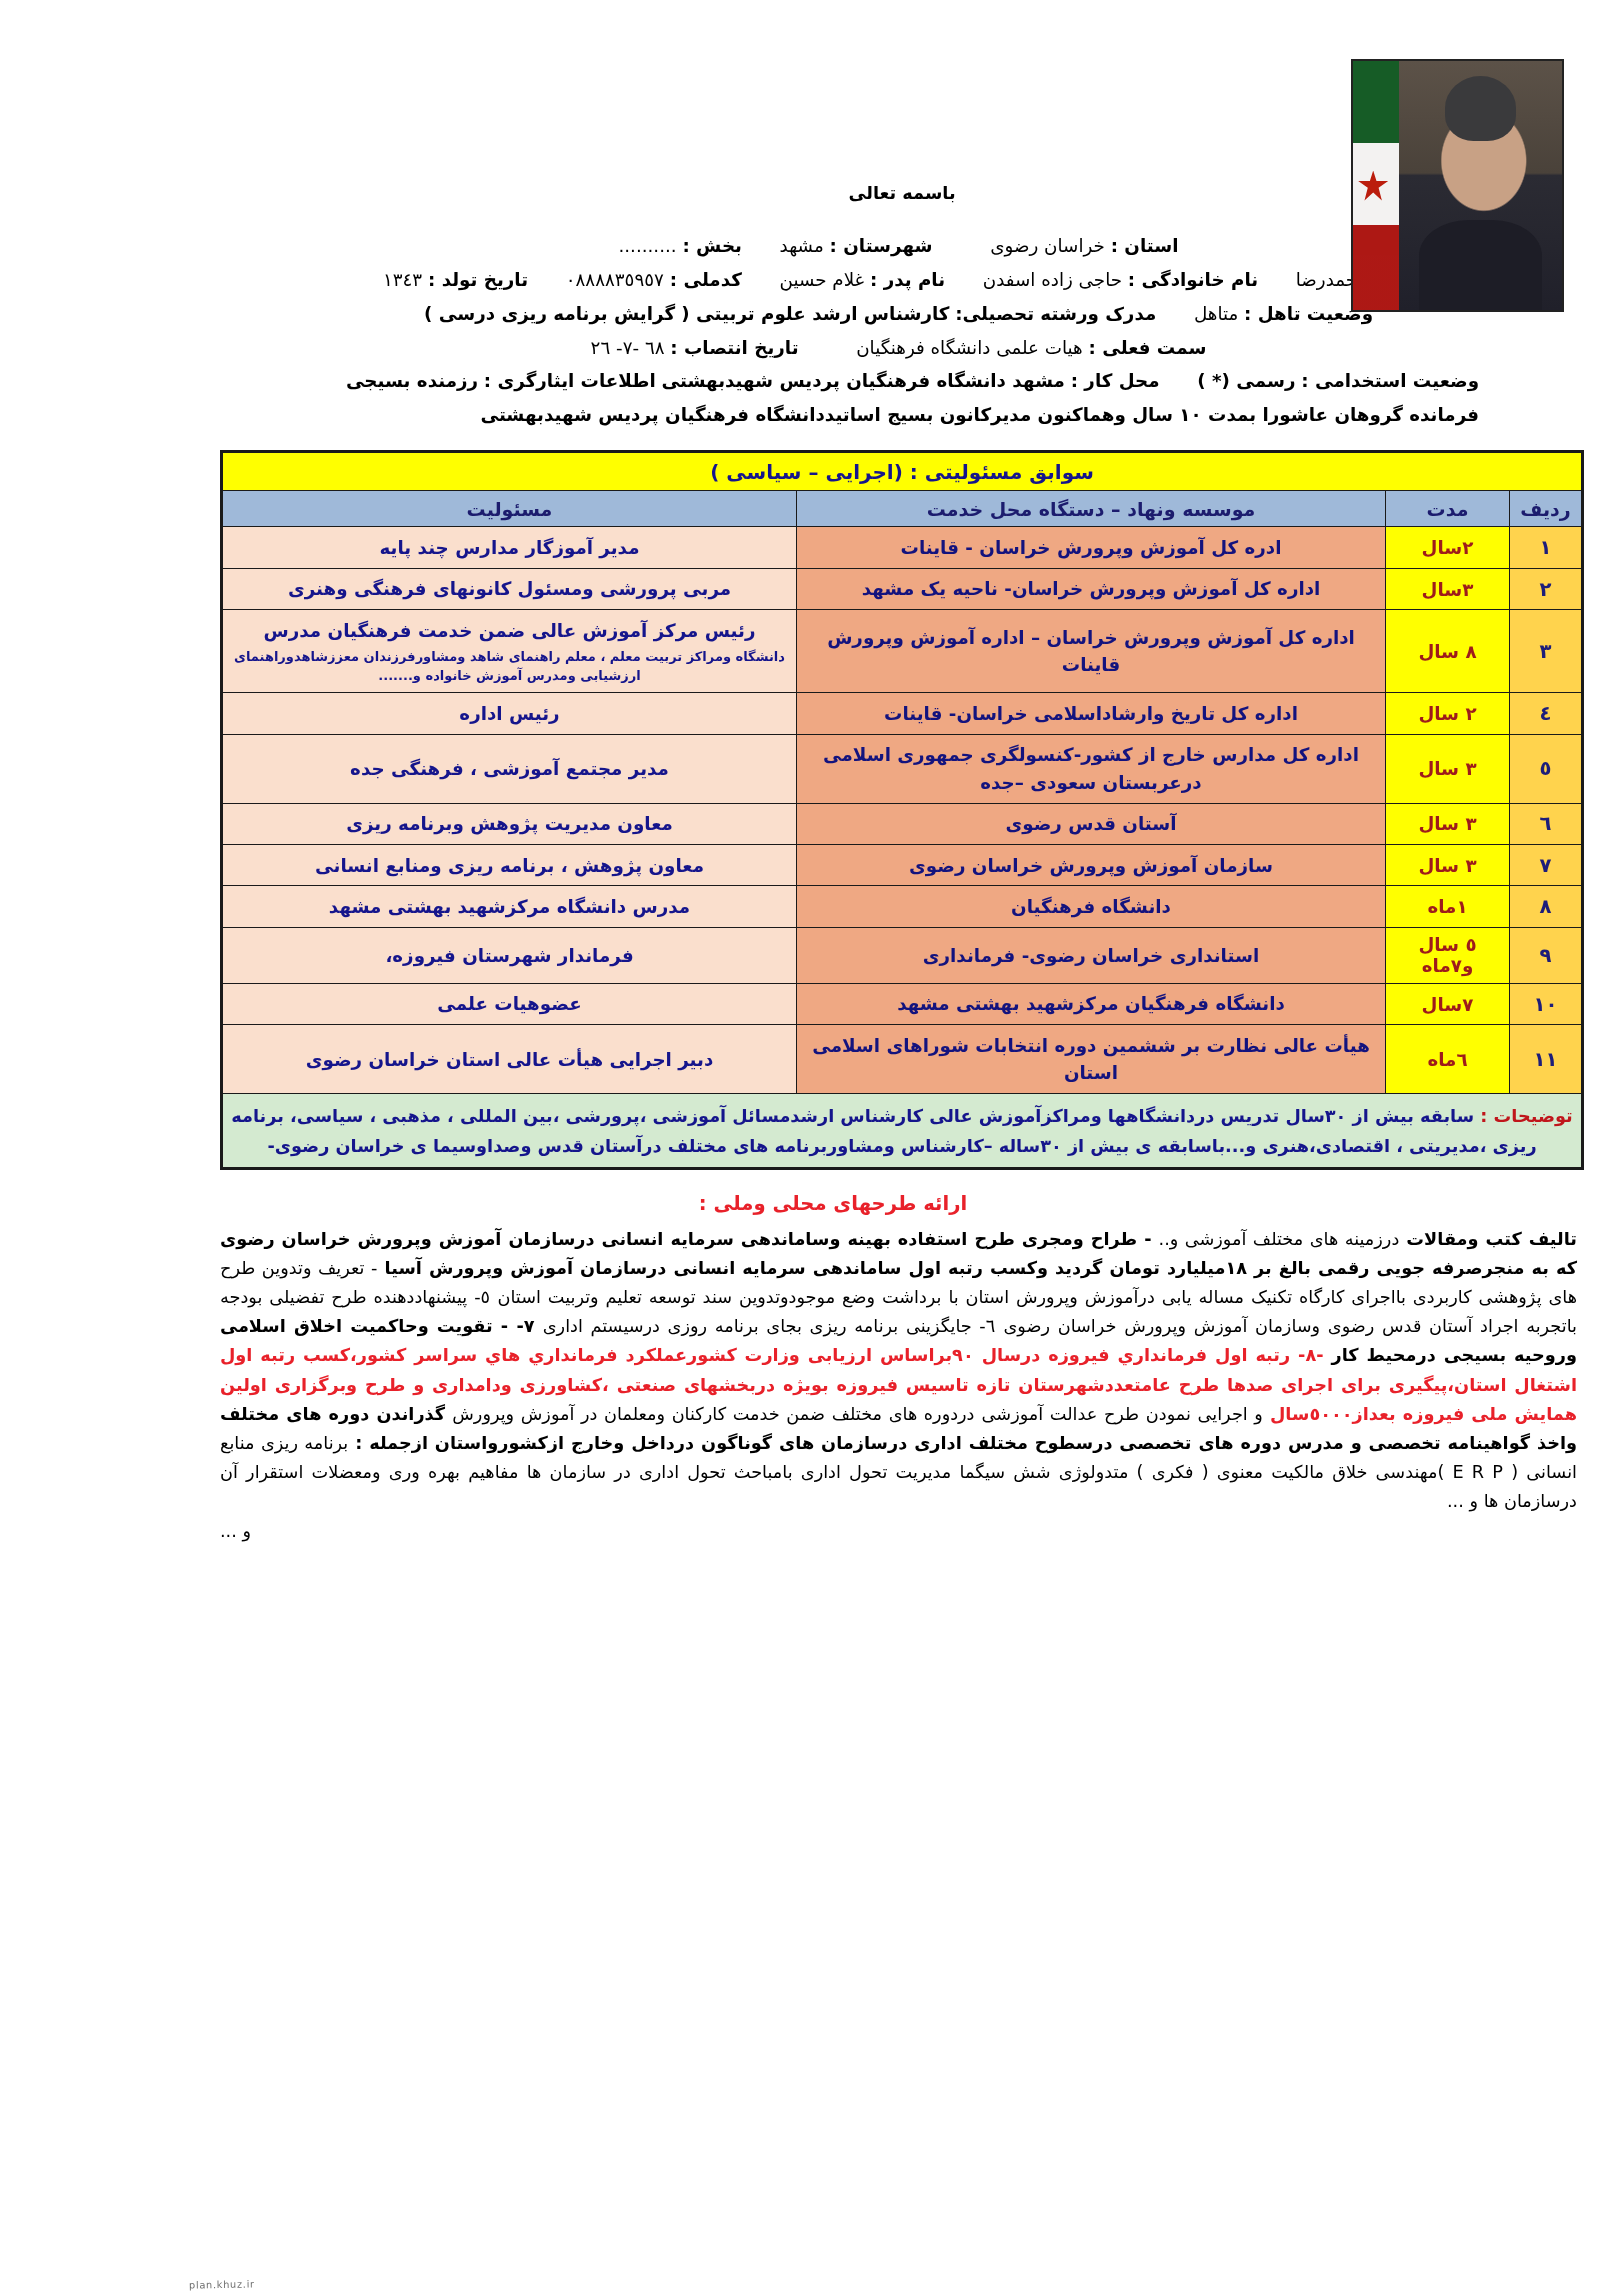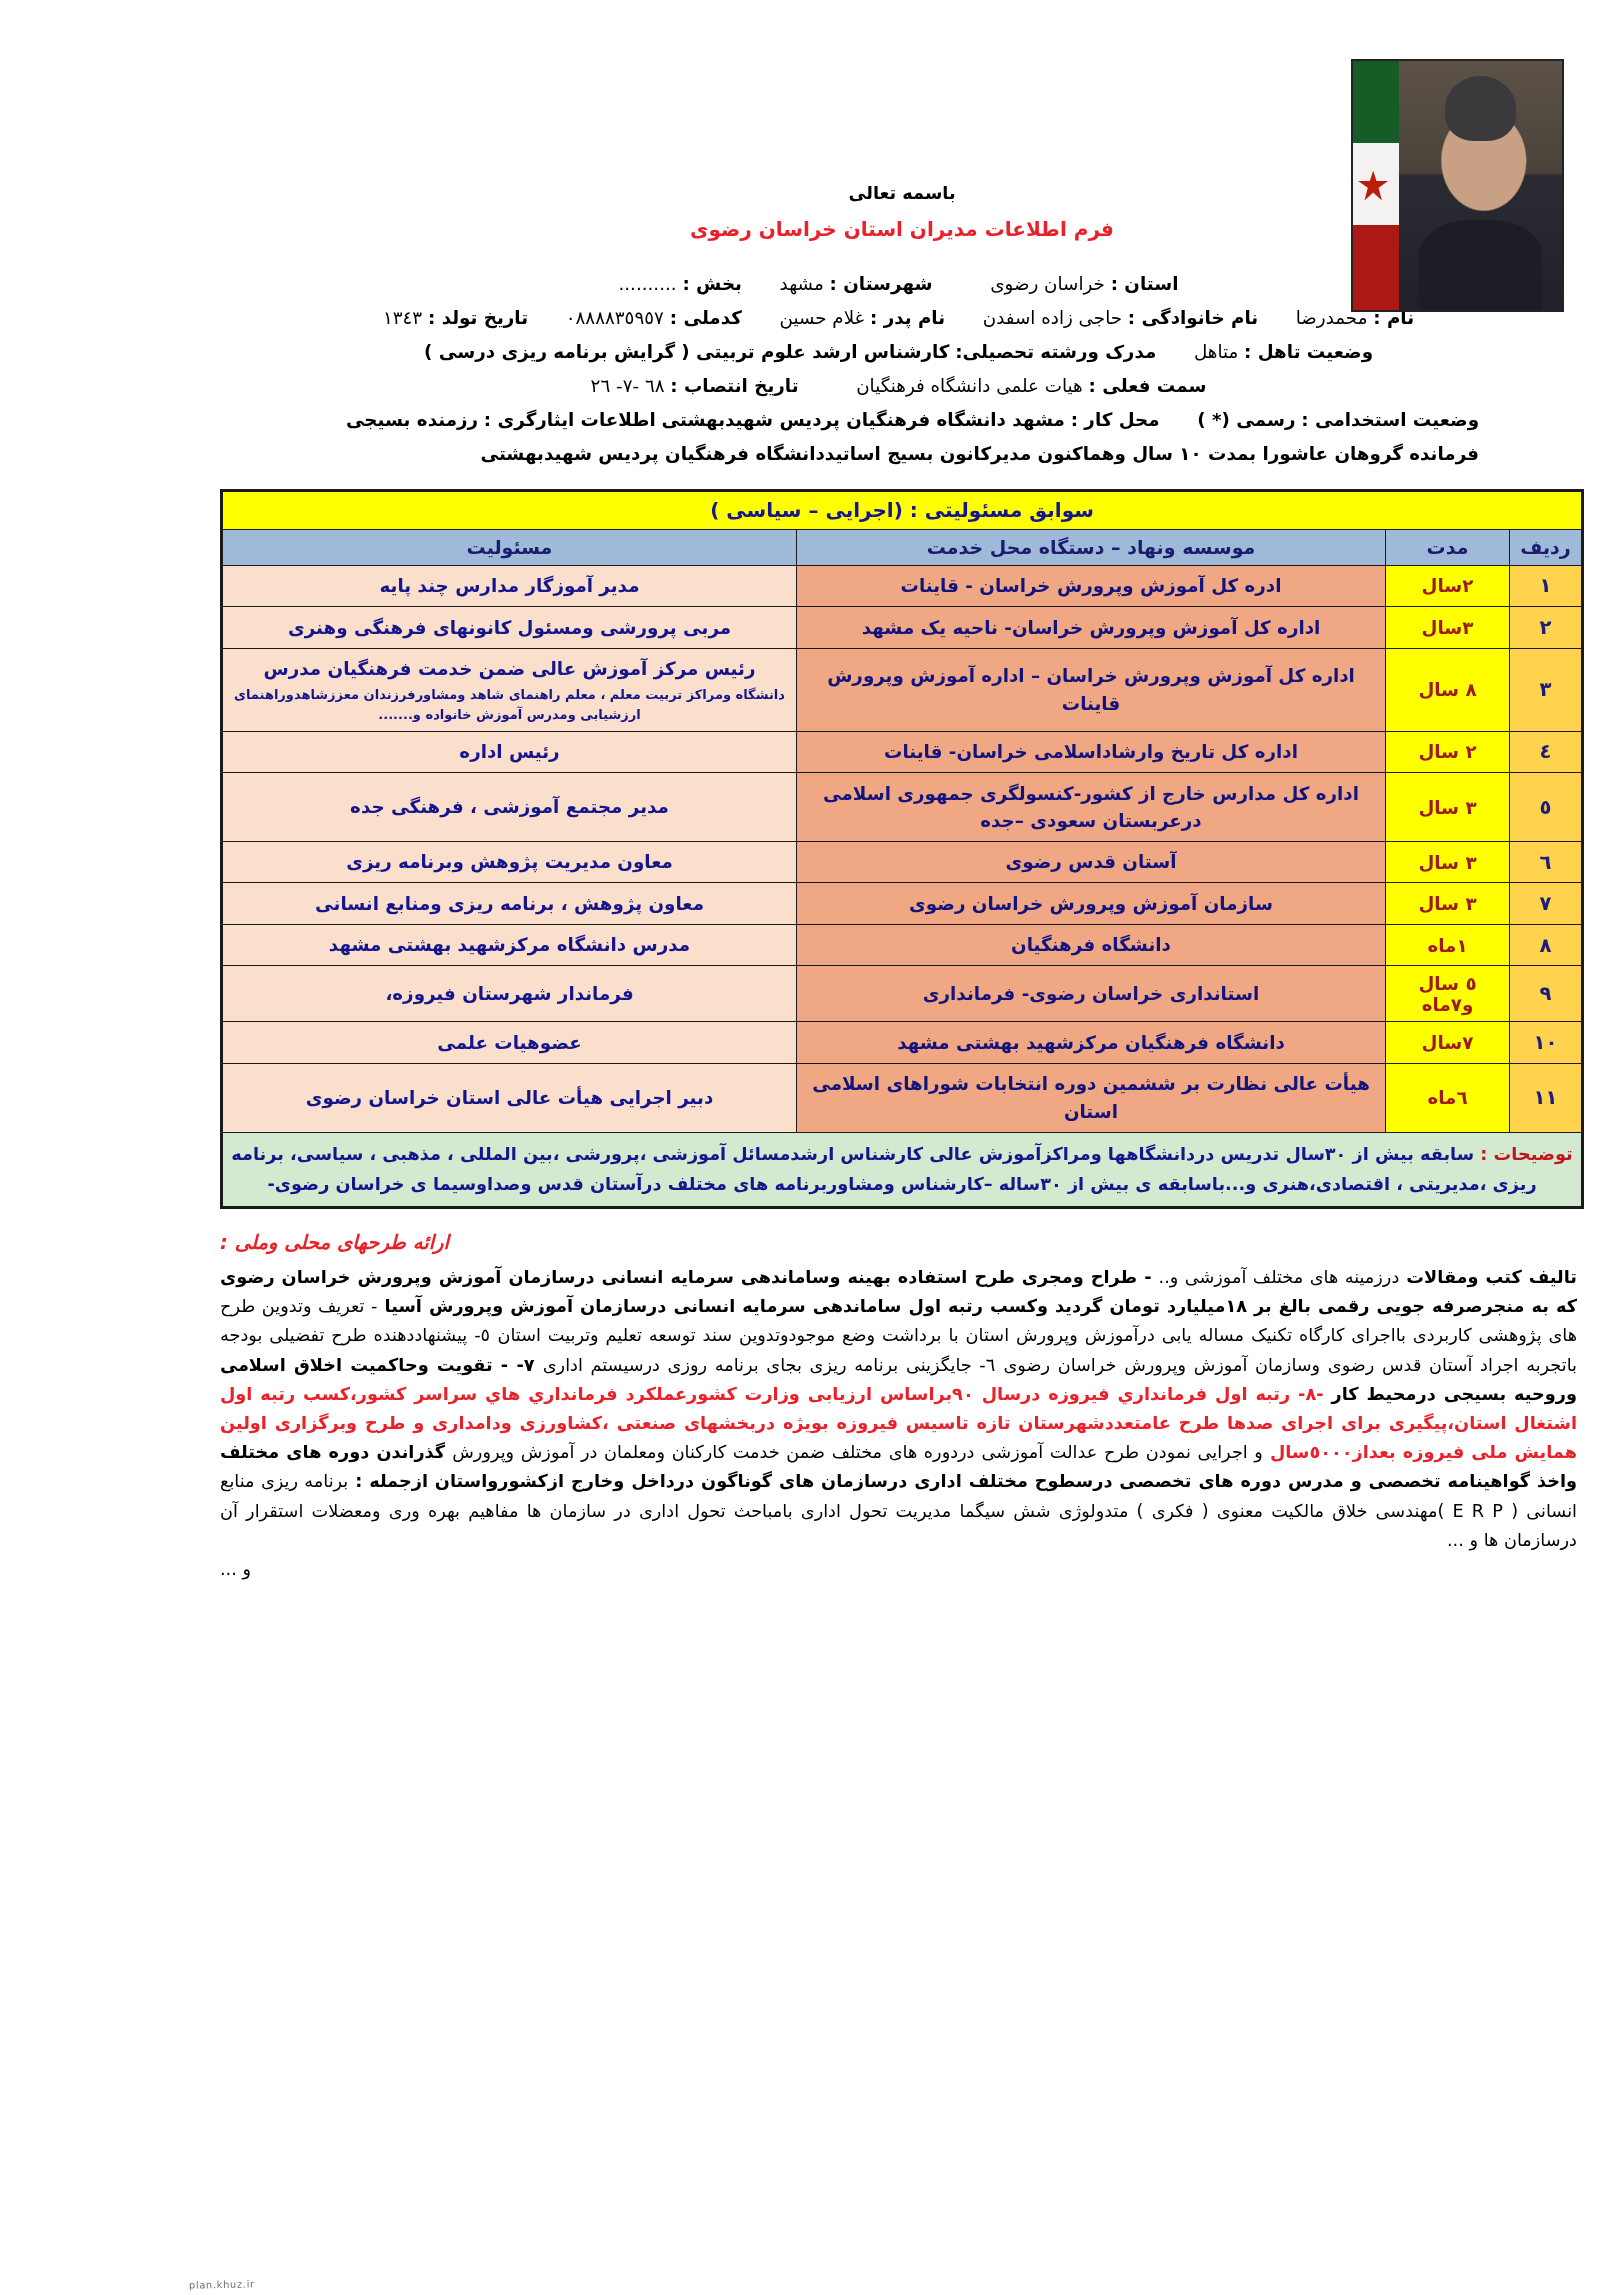--- a/index.html
+++ b/index.html
@@ -183,23 +183,22 @@
   .notes-row .note-head{ color:#c0161b;margin-top:48px; }
 
   
   .plans{
     margin:22px 46px 0 39px;
   }
   .plans-title{
     color:#e8212a;
     font-weight:bold;
     font-size:19.6px;
-    text-align:left;
+    text-align:center;
     padding-right:131px;
-    font-style:italic;
   }
   .prose{
     margin-top:9.2px;
     font-size:17.7px;
     line-height:1.65;
     text-align:justify;
     font-weight:bold;
   }
   .prose .light{ font-weight:normal; }
   .prose .red{ color:#e8212a; }
@@ -222,21 +221,20 @@
 
   <div class="header-zone">
 
     <div class="photo">
       <div class="flagband"></div>
       <div class="person"></div>
     </div>
 
     <div class="title-block">
       <div class="basmala">باسمه تعالی</div>
-      <div class="form-title">فرم اطلاعات مدیران  استان خراسان رضوی</div>
     </div>
 
     <div class="id-lines">
 
       <div class="id-line center-ish">
         <span class="lbl">استان :</span>
         <span class="val">خراسان رضوی</span>
         <span class="gap-lg"></span>
         <span class="lbl">شهرستان :</span>
         <span class="val">مشهد</span>

